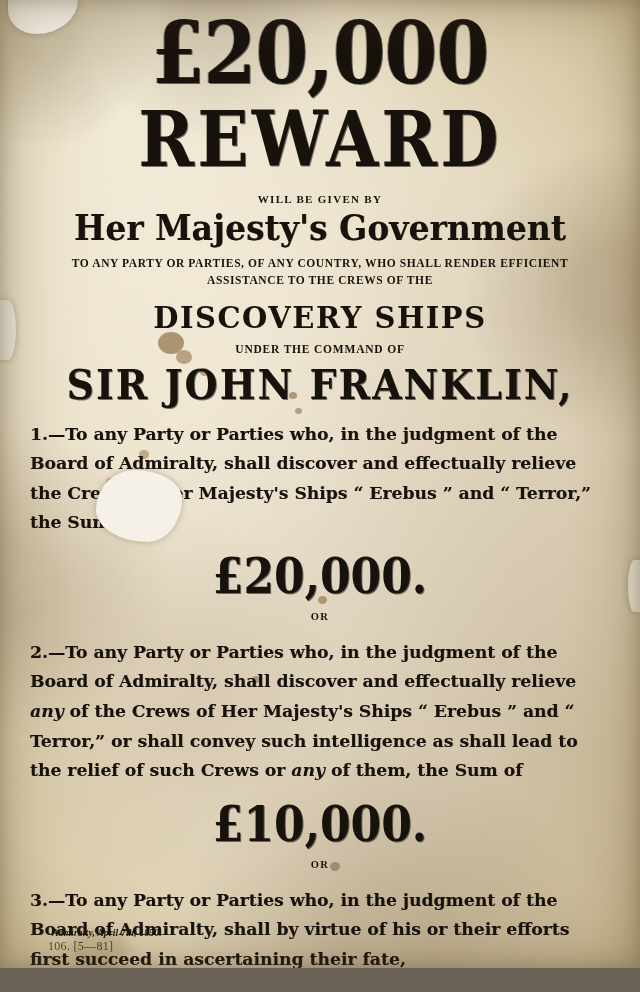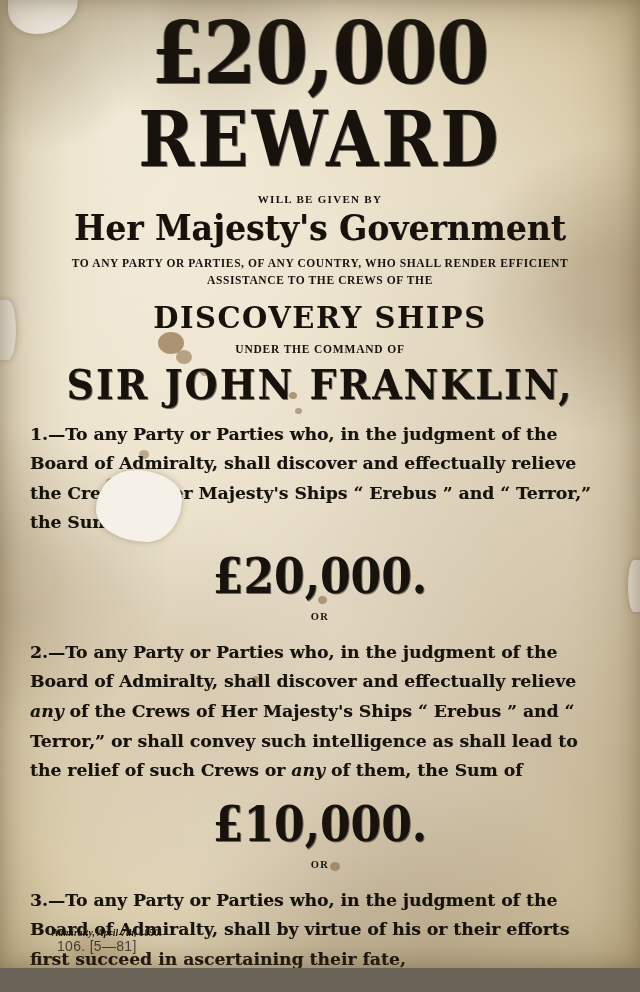--- a/index.html
+++ b/index.html
@@ -173,24 +173,24 @@
     left: 52px;
     bottom: 30px;
     font-family: "Liberation Serif", serif;
     font-style: italic;
     font-weight: 700;
     font-size: 9.5px;
     letter-spacing: 0.2px;
   }
   .footer-code {
     position: absolute;
-    left: 57px;
+    left: 48px;
     bottom: 14px;
-    font-family: Liberation Sans, sans-serif;
-    font-size: 14px;
+    font-family: Liberation Serif, serif;
+    font-size: 12px;
     letter-spacing: 0.3px;
     opacity: 0.75;
   }
 </style>
 </head>
 <body>
 
 <div class="poster">
 
   <div class="grain"></div>

